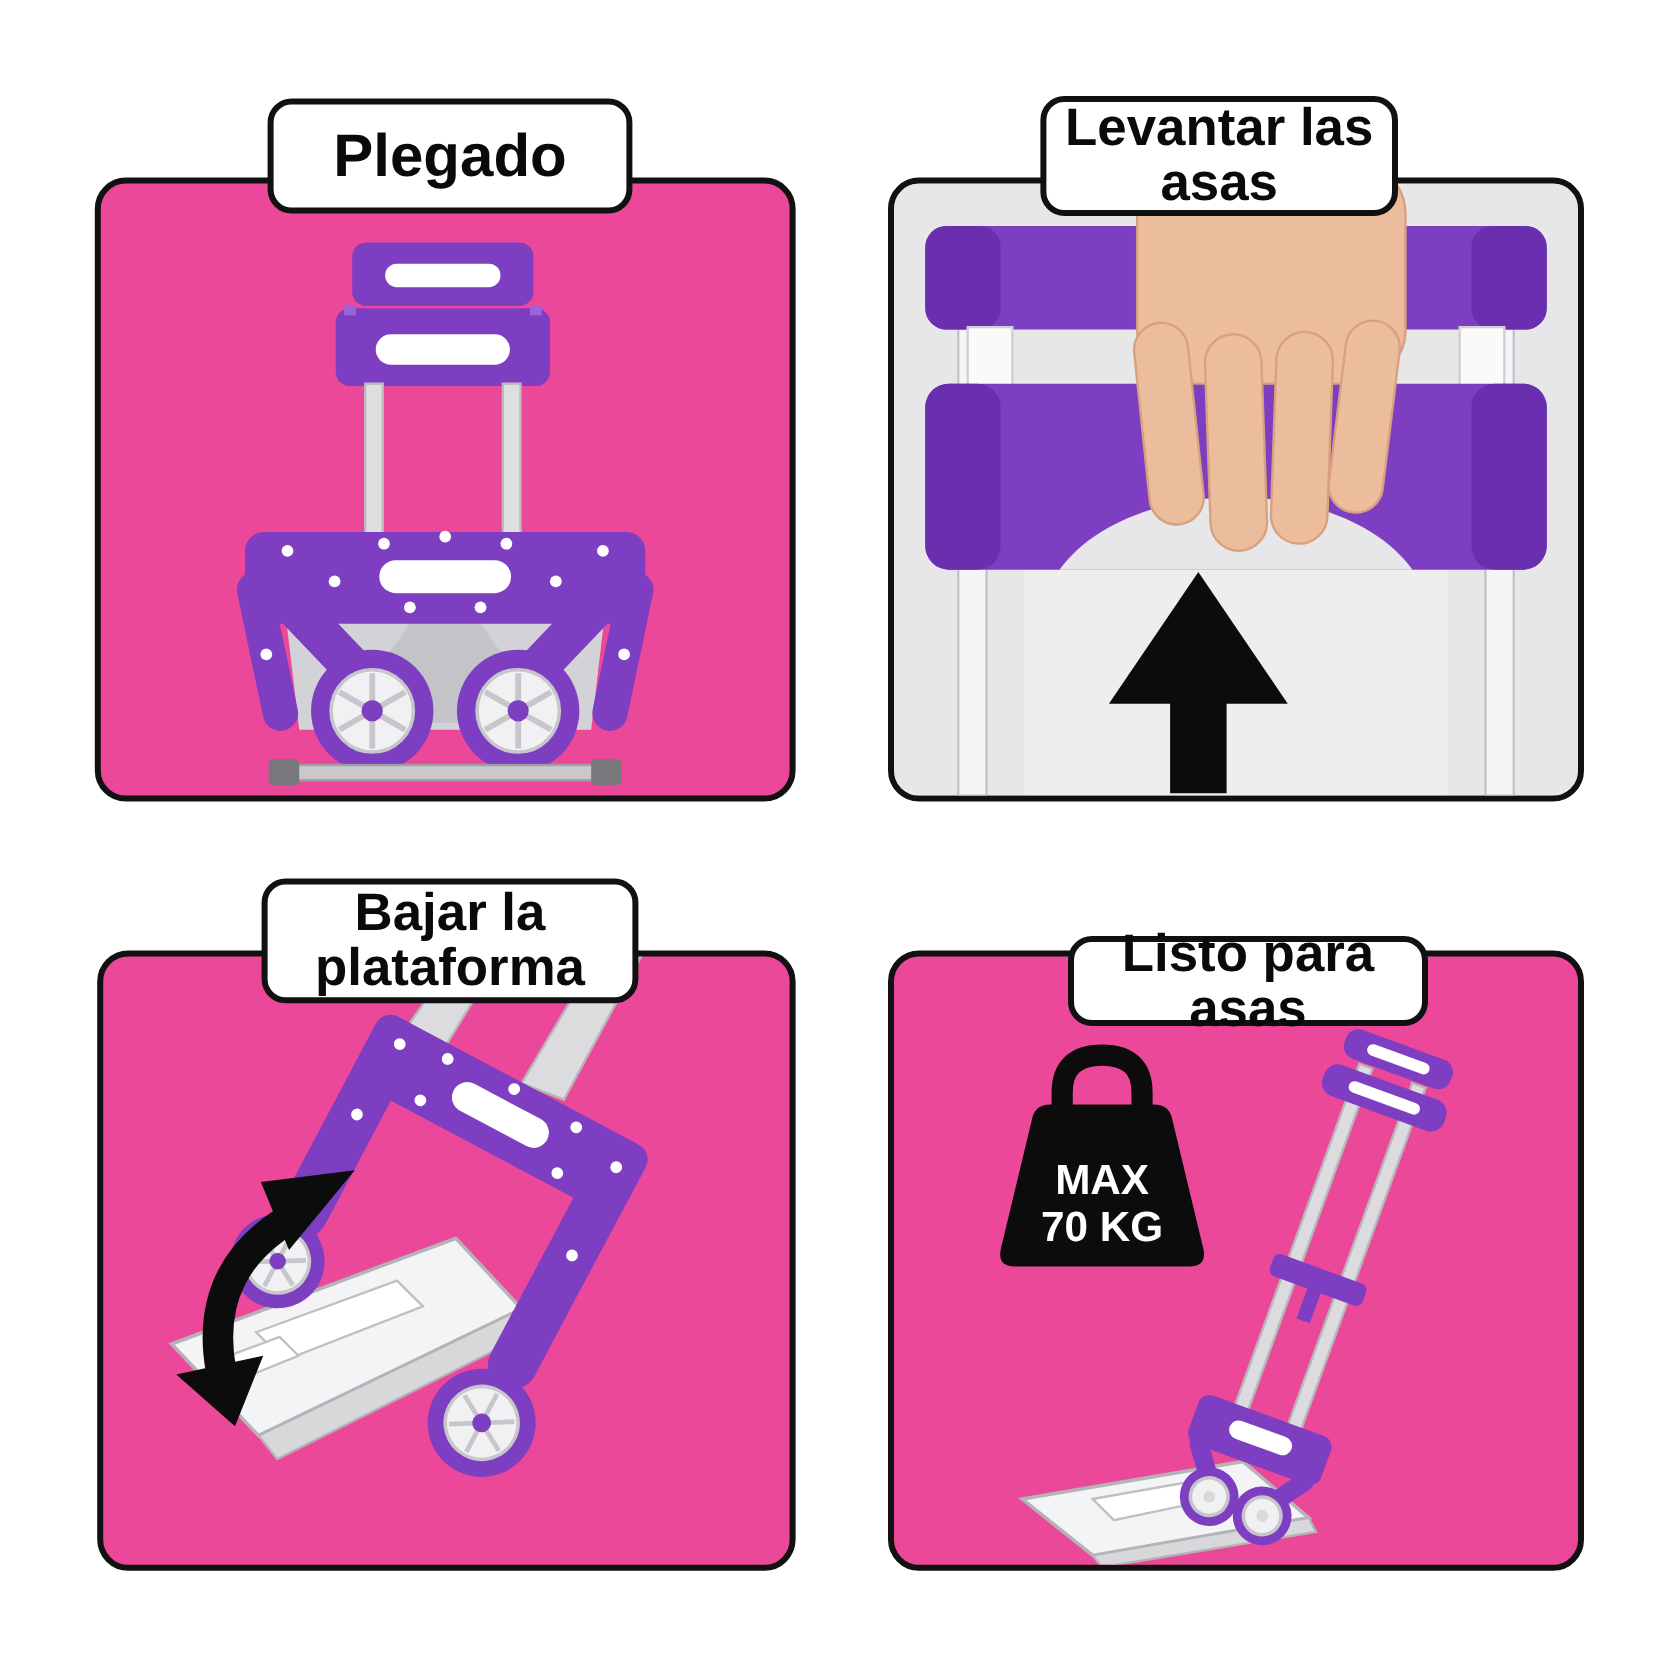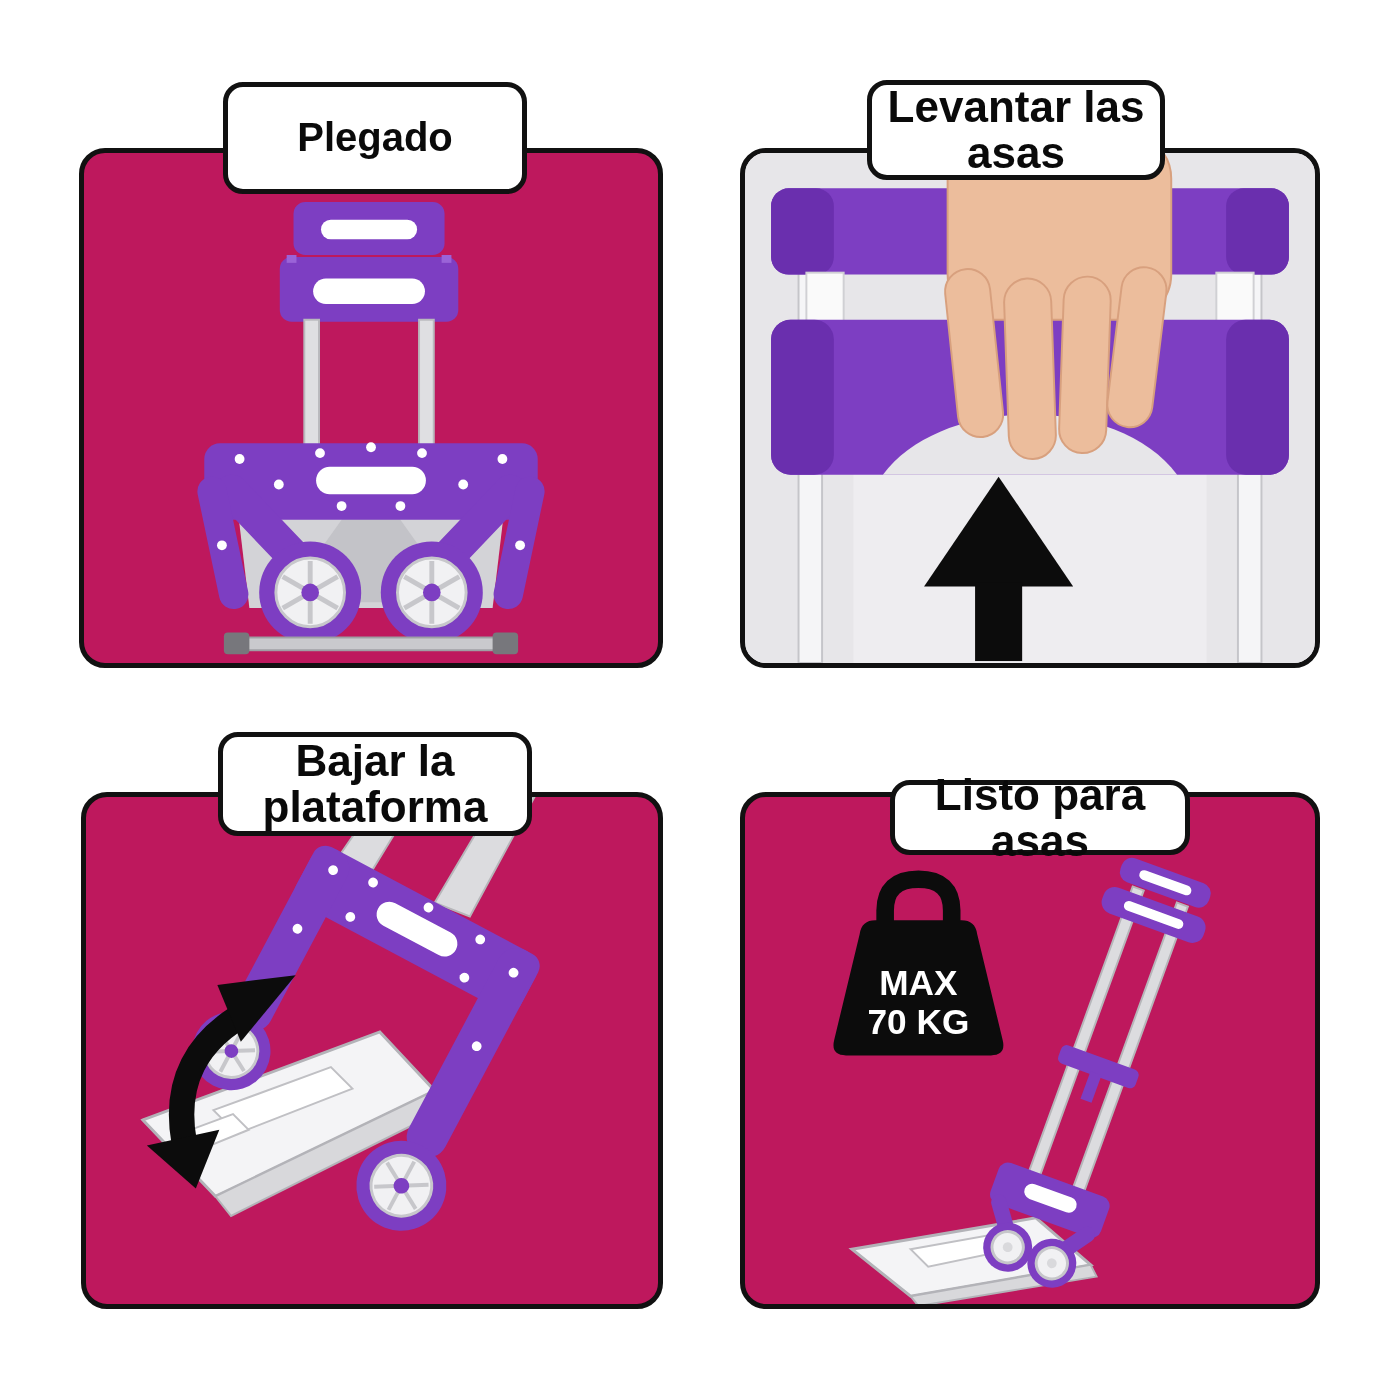--- a/index.html
+++ b/index.html
@@ -1,32 +1,32 @@
 <!DOCTYPE html>
 <html><head>
 <meta charset="utf-8">
 <style>
   html,body{margin:0;padding:0;background:#ffffff;}
   .canvas{
     position:relative;width:1400px;height:1400px;background:#ffffff;
     font-family:"Liberation Sans",sans-serif;overflow:hidden;
   }
   .panel{
-    position:absolute;box-sizing:border-box;background:#be185d;
+    position:absolute;box-sizing:border-box;background:#ec4899;
     border:5px solid #111111;border-radius:26px;overflow:hidden;z-index:1;
   }
   .panel svg{display:block;width:100%;height:100%;}
   .panel-photo{background:#e7e6e9;}
   .label-box{
     position:absolute;box-sizing:border-box;background:#ffffff;
     border:5px solid #111111;border-radius:20px;z-index:3;
     display:flex;flex-direction:column;align-items:center;justify-content:center;
     text-align:center;font-weight:bold;color:#0a0a0a;line-height:1.04;
   }
-  .lb-1{left:223px;top:82px;width:304px;height:112px;font-size:40px;}
+  .lb-1{left:223px;top:82px;width:304px;height:96px;font-size:50px;}
   .lb-2{left:867px;top:80px;width:298px;height:100px;font-size:44px;}
   .lb-3{left:218px;top:732px;width:314px;height:104px;font-size:44px;}
   .lb-4{left:890px;top:780px;width:300px;height:75px;font-size:44px;text-align:center;}
   .p-1{left:79px;top:148px;width:584px;height:520px;}
   .p-2{left:740px;top:148px;width:580px;height:520px;}
   .p-3{left:81px;top:792px;width:582px;height:517px;}
   .p-4{left:740px;top:792px;width:580px;height:517px;}
 </style>
 </head>
 <body>

